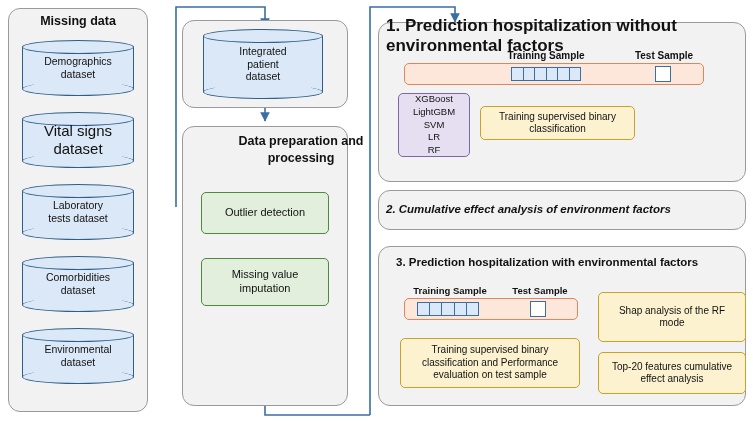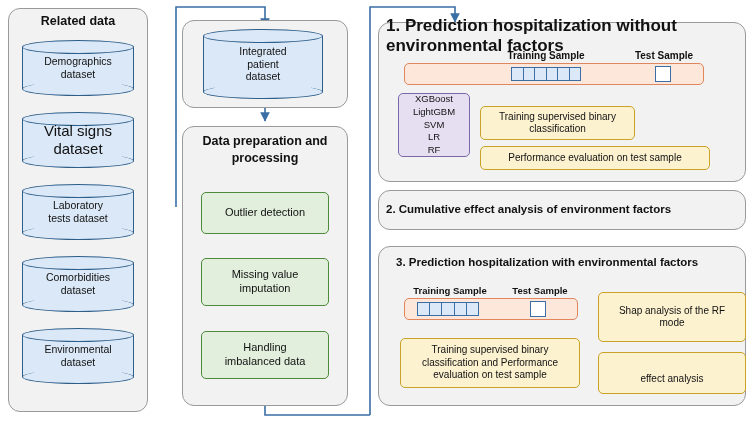--- a/index.html
+++ b/index.html
@@ -194,21 +194,21 @@
     <path d="M490,322 L490,338" stroke="#3a6ea5" stroke-width="1.6" fill="none" marker-end="url(#ah)"></path>
 
     <path d="M538,322 L538,330 L500,330" stroke="#3a6ea5" stroke-width="1.6" fill="none"></path>
 
     <path d="M578,308 L590,308 L590,318 L598,318" stroke="#3a6ea5" stroke-width="1.6" fill="none" marker-end="url(#ah)"></path>
 
     <path d="M672,342 L672,352" stroke="#3a6ea5" stroke-width="1.6" fill="none" marker-end="url(#ah)"></path>
   </svg>
 
   <div class="panel" style="left:8px; top:8px; width:140px; height:404px;"></div>
-  <div class="panel-title" style="left:8px; top:14px; width:140px; font-size:12.5px;">Related data</div>
+  <div class="panel-title" style="left:8px; top:14px; width:140px; font-size:12.5px;">Missing data</div>
 
   <div class="cyl" style="left:22px; top:40px; width:112px; height:56px;">
     <div class="body"></div>
     <div class="bottom"></div>
     <div class="top"></div>
     <div class="label" style="font-size:10.5px;">
       <span><span>Demographics</span><br><span>dataset</span></span>
     </div>
   </div>
 
@@ -252,36 +252,33 @@
   <div class="cyl" style="left:203px; top:29px; width:120px; height:70px;">
     <div class="body"></div>
     <div class="bottom"></div>
     <div class="top"></div>
     <div class="label" style="font-size:10.5px;">
       <span><span>Integrated patient</span><br><span>dataset</span></span>
     </div>
   </div>
 
   <div class="panel" style="left:182px; top:126px; width:166px; height:280px;"></div>
-  <div class="panel-title" style="left:182px; top:133px; width:166px; font-size:12.5px; line-height:1.35;">
+  <div class="panel-title" style="left:182px; top:133px; width:166px; font-size:12.5px; line-height:1.35;padding-left:36px;">
     <span>Data preparation and</span><br>
     <span>processing</span>
   </div>
 
   <div class="green-box" style="left:201px; top:192px; width:128px; height:42px; font-size:11px;">
     <span>Outlier detection</span>
   </div>
 
   <div class="green-box" style="left:201px; top:258px; width:128px; height:48px; font-size:11px;">
     <span><span>Missing value</span><br><span>imputation</span></span>
   </div>
 
-  <div class="green-box" style="left:201px; top:331px; width:128px; height:48px; font-size:11px;">
-    <span><span>Handling</span><br><span>imbalanced data</span></span>
-  </div>
 
   <div class="panel" style="left:378px; top:22px; width:368px; height:160px;"></div>
   <div class="section-head" style="left:386px; top:16px; width:352px; font-size:17px;">1. Prediction hospitalization without environmental factors</div>
 
   <div class="sub-label" style="left:486px; top:50px; width:120px; font-size:10px;">Training Sample</div>
   <div class="sub-label" style="left:620px; top:50px; width:88px; font-size:10px;">Test Sample</div>
 
   <div class="peach-box" style="left:404px; top:63px; width:300px; height:22px;"></div>
   <div class="sample-grid filled" style="left:511px; top:67px; width:70px; height:14px;">
     <div class="cell"></div>
@@ -300,26 +297,23 @@
     <span>LightGBM</span>
     <span>SVM</span>
     <span>LR</span>
     <span>RF</span>
   </div>
 
   <div class="yellow-box" style="left:480px; top:106px; width:155px; height:34px; font-size:10px;">
     <span><span>Training supervised binary</span><br><span>classification</span></span>
   </div>
 
-  <div class="yellow-box" style="left:480px; top:146px; width:230px; height:24px; font-size:10px;">
-    <span>Performance evaluation on test sample</span>
-  </div>
 
   <div class="panel" style="left:378px; top:190px; width:368px; height:40px;"></div>
-  <div class="section-head" style="left:386px; top:203px; width:352px; font-size:11.5px;">2. Cumulative effect analysis of environment factors</div>
+  <div class="section-head" style="left:386px; top:203px; width:352px; font-size:11.5px;font-style:italic;">2. Cumulative effect analysis of environment factors</div>
 
   <div class="panel" style="left:378px; top:246px; width:368px; height:160px;"></div>
   <div class="section-head" style="left:386px; top:256px; width:352px; font-size:11.5px;margin-left:10px;">3. Prediction hospitalization with environmental factors</div>
 
   <div class="sub-label" style="left:400px; top:285px; width:100px; font-size:9.5px;">Training Sample</div>
   <div class="sub-label" style="left:502px; top:285px; width:76px; font-size:9.5px;">Test Sample</div>
 
   <div class="peach-box" style="left:404px; top:298px; width:174px; height:22px;"></div>
   <div class="sample-grid filled" style="left:417px; top:302px; width:62px; height:14px;">
     <div class="cell"></div>
@@ -334,16 +328,16 @@
 
   <div class="yellow-box" style="left:400px; top:338px; width:180px; height:50px; font-size:10px;">
     <span><span>Training supervised binary</span><br><span>classification and Performance</span><br><span>evaluation on test sample</span></span>
   </div>
 
   <div class="yellow-box" style="left:598px; top:292px; width:148px; height:50px; font-size:10px;">
     <span><span>Shap analysis of the RF</span><br><span>mode</span></span>
   </div>
 
   <div class="yellow-box" style="left:598px; top:352px; width:148px; height:42px; font-size:10px;">
-    <span><br><span>effect analysis</span></span>
+    <span><span>Top-20 features cumulative</span><br><span>effect analysis</span></span>
   </div>
 
 </div>
 
 </body></html>

